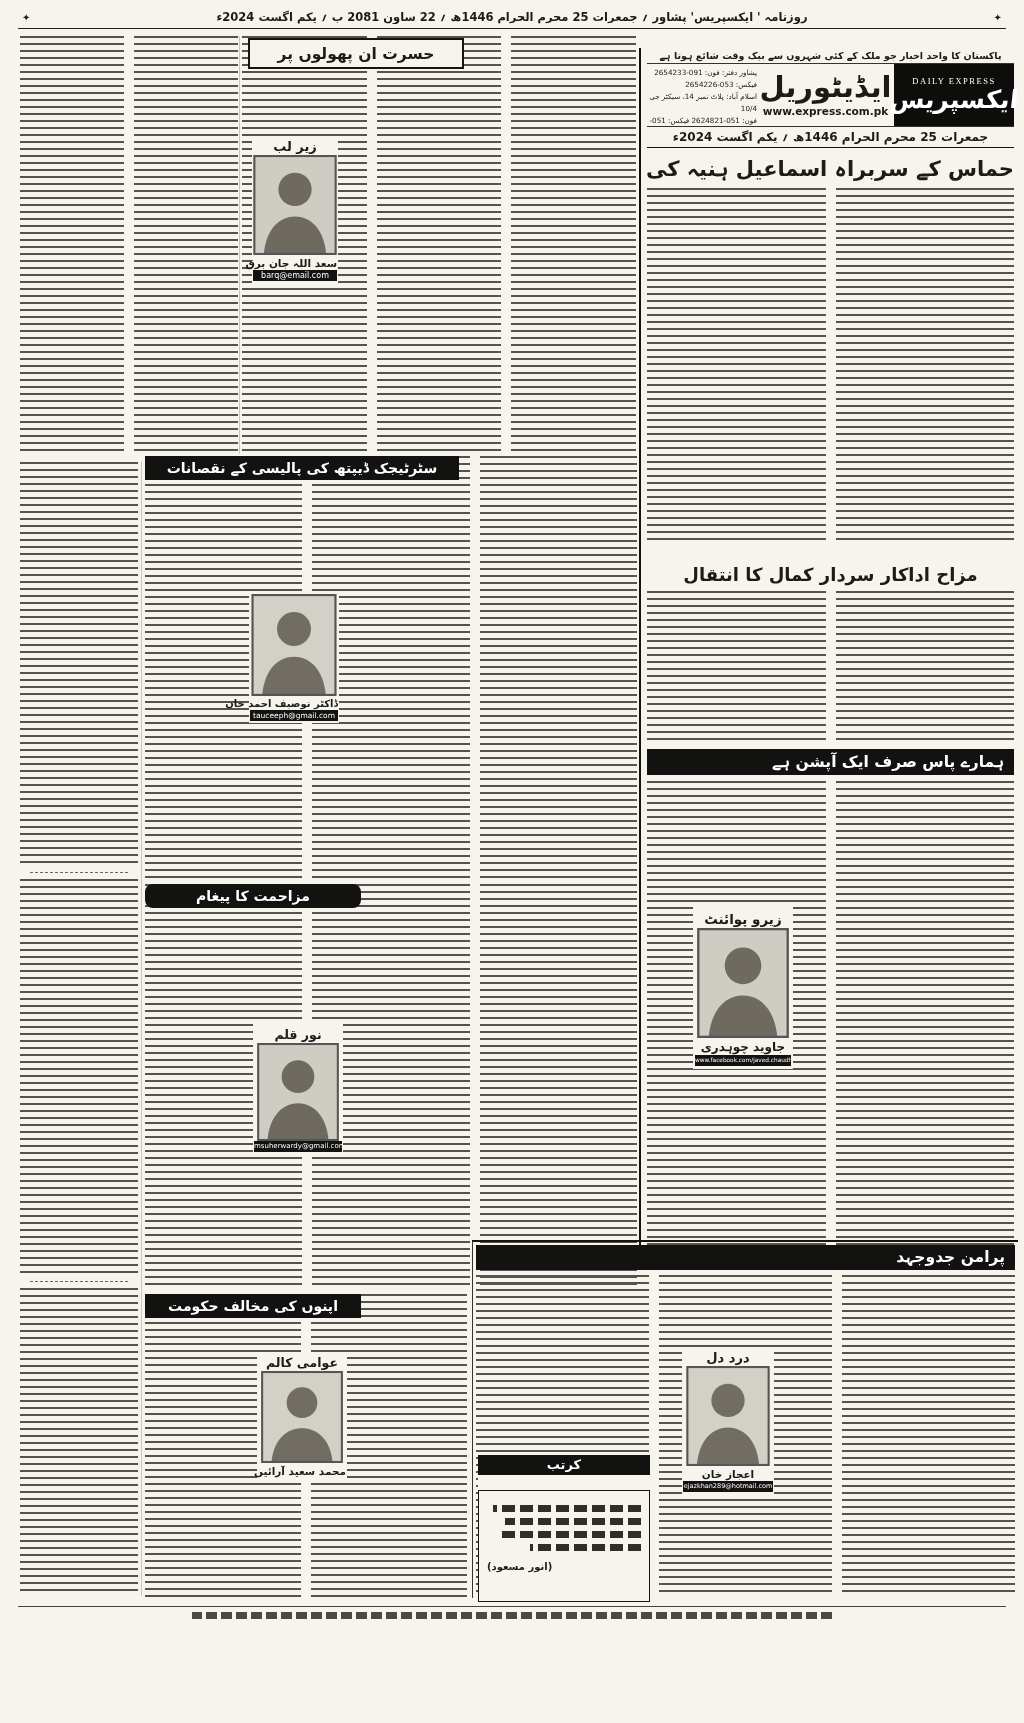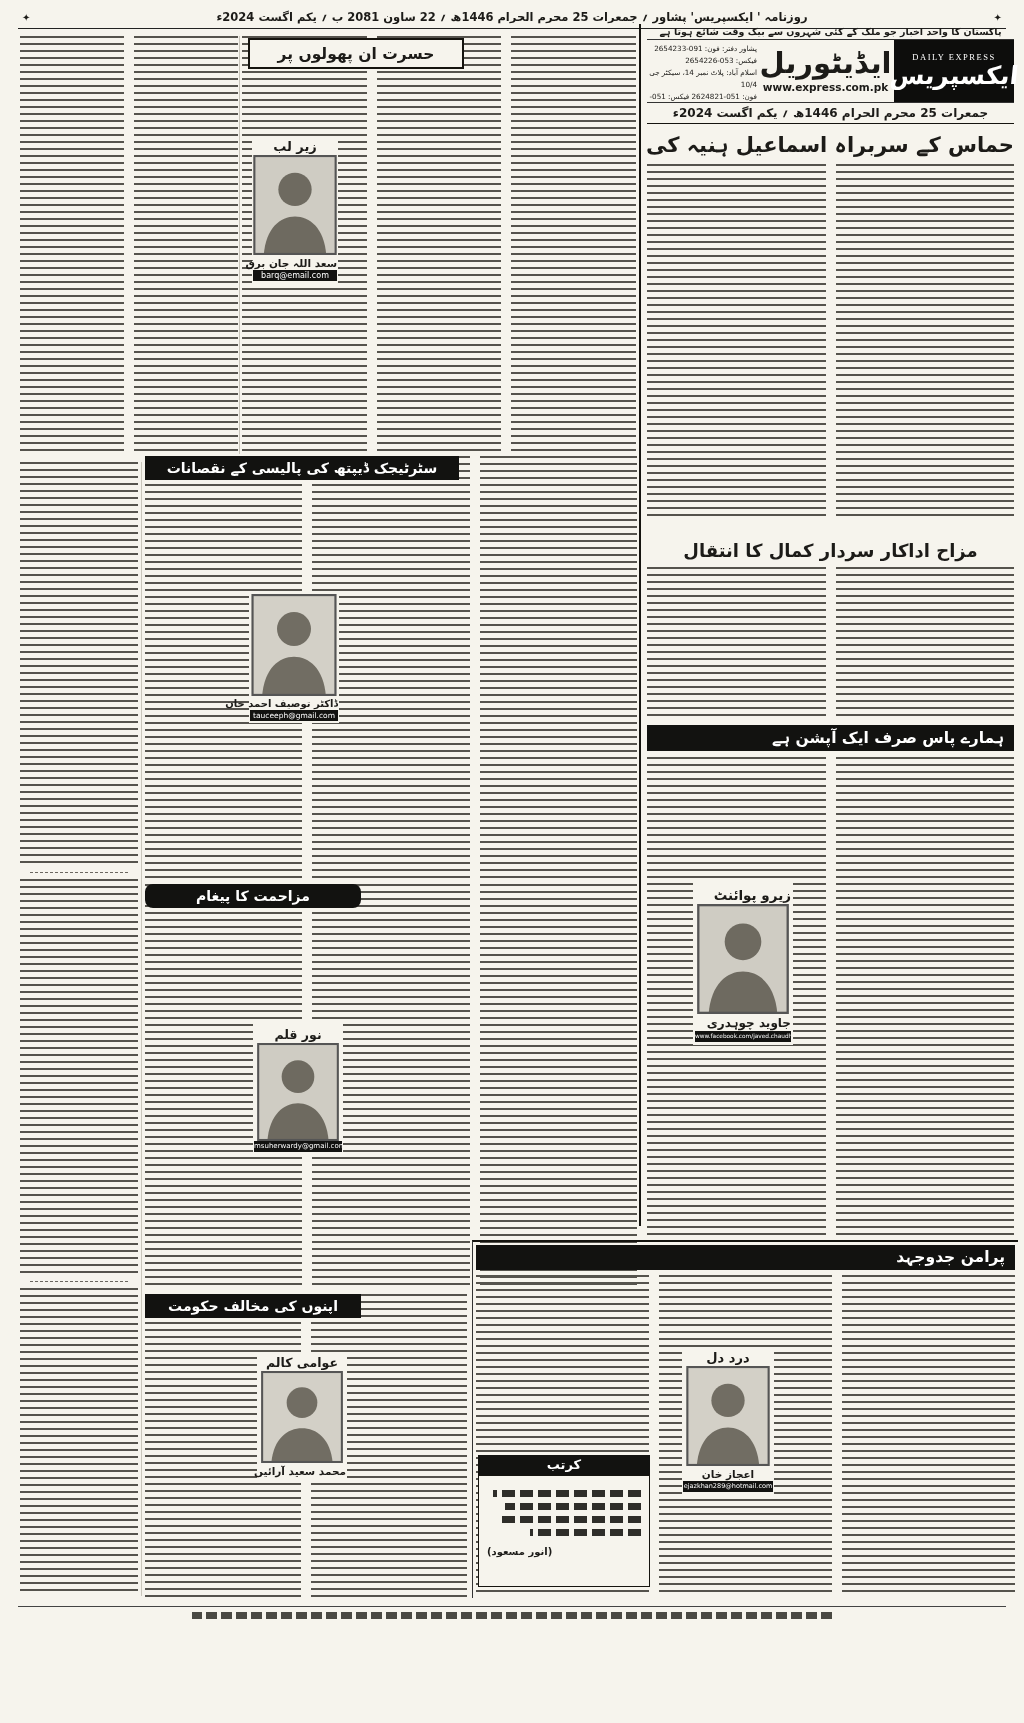--- a/index.html
+++ b/index.html
@@ -47,58 +47,58 @@
   .card{
     position:absolute;background:#f6f4ed;text-align:center;padding:2px 1px;
   }
   .card .clabel{font-weight:bold;font-size:13px;white-space:nowrap;padding:1px 0;}
   .card .cname{font-weight:bold;font-size:10.5px;white-space:nowrap;padding:2px 0 1px;}
   .card .cbar{background:#121210;color:#fff;font-size:7px;line-height:11px;height:11px;
     white-space:nowrap;overflow:hidden;direction:ltr;}
   .photo-svg{display:block;width:100%;}
   
   .editorial{
-    position:absolute;left:639px;top:24px;width:379px;height:1202px;
+    position:absolute;left:639px;top:48px;width:379px;height:1202px;
     border-left:2px solid #15140f;padding:0 4px 0 6px;box-sizing:border-box;
   }
   .tagline{font-size:9.5px;font-weight:bold;text-align:center;padding:2px 0;
     border-bottom:1px solid #333;white-space:nowrap;overflow:hidden;}
   .mast-row{display:flex;height:62px;border-bottom:1px solid #333;}
   .logo-box{width:120px;background:#0d0d0c;color:#fff;display:flex;flex-direction:column;
     align-items:center;justify-content:center;text-align:center;}
   .logo-en{font-family:"Liberation Serif",serif;font-size:8.5px;letter-spacing:1.5px;direction:ltr;}
   .logo-ur{font-size:25px;font-weight:bold;transform:skewX(-6deg);line-height:1.1;}
   .mast-title{flex:1;display:flex;flex-direction:column;align-items:center;justify-content:center;min-width:0;}
   .sec-title{font-size:29px;font-weight:bold;line-height:1;white-space:nowrap;}
   .site{font-size:10.5px;font-weight:bold;margin-top:3px;direction:ltr;}
   .contact{width:110px;font-size:7.2px;line-height:1.65;padding-top:3px;text-align:right;overflow:hidden;}
   .date-row{font-size:12px;font-weight:bold;text-align:center;padding:3px 0;border-bottom:1.5px solid #15140f;white-space:nowrap;}
   .ed-h1{font-size:21px;font-weight:bold;text-align:center;padding:9px 0 7px;white-space:nowrap;overflow:hidden;}
   .ed-body1{height:352px;}
   .ed-h2{font-size:18px;font-weight:bold;text-align:center;padding:24px 0 6px;white-space:nowrap;overflow:hidden;}
   .ed-body2{height:152px;}
   .zp-bar{height:26px;font-size:15.5px;line-height:26px;text-align:right;padding:0 10px;margin-top:6px;white-space:nowrap;overflow:hidden;}
   .zp-body{position:relative;height:484px;margin-top:6px;}
-  .zp-card{position:absolute;left:46px;top:126px;width:96px;background:#f6f4ed;text-align:right;padding:3px 2px;}
+  .zp-card{position:absolute;left:46px;top:126px;width:96px;background:#f6f4ed;text-align:center;padding:3px 2px;}
   .zp-card .clabel{font-size:13.5px;}
   .zp-card .cname{font-size:12px;}
   .zp-card .cbar{font-size:5.8px;}
   
   .bottom-right{
     position:absolute;left:472px;top:1240px;width:546px;height:358px;
     border-top:2.5px solid #15140f;border-left:1px solid #333;
     padding:0 3px;box-sizing:border-box;
   }
   .pr-bar{height:25px;font-size:15.5px;line-height:25px;text-align:right;padding:0 10px;margin-top:3px;white-space:nowrap;overflow:hidden;}
   .pr-body{position:relative;height:320px;margin-top:5px;}
   .pr-card{left:206px;top:72px;width:90px;}
   .pr-card .cbar{font-size:6.5px;}
   .kartab{position:absolute;left:2px;top:180px;width:172px;background:#f6f4ed;}
   .k-bar{height:20px;line-height:20px;text-align:center;font-size:13px;}
-  .k-box{border:1.5px solid #15140f;margin-top:0;padding:8px 8px 6px;height:112px;box-sizing:border-box;background:#f6f4ed;}
+  .k-box{border:1.5px solid #15140f;margin-top:15px;padding:8px 8px 6px;height:112px;box-sizing:border-box;background:#f6f4ed;}
   .k-box .wordline{margin:6px 0;}
   .k-sig{font-size:10px;font-weight:bold;text-align:left;padding-top:4px;white-space:nowrap;}
   
   .footer{position:absolute;left:18px;top:1606px;width:988px;border-top:1px solid #444;padding-top:5px;}
   .footer .wordline{width:640px;margin:0 auto;background:repeating-linear-gradient(to left,#4a4943 0 11px,transparent 11px 15px);}
 </style>
 </head>
 <body>
 
 <div class="page">

